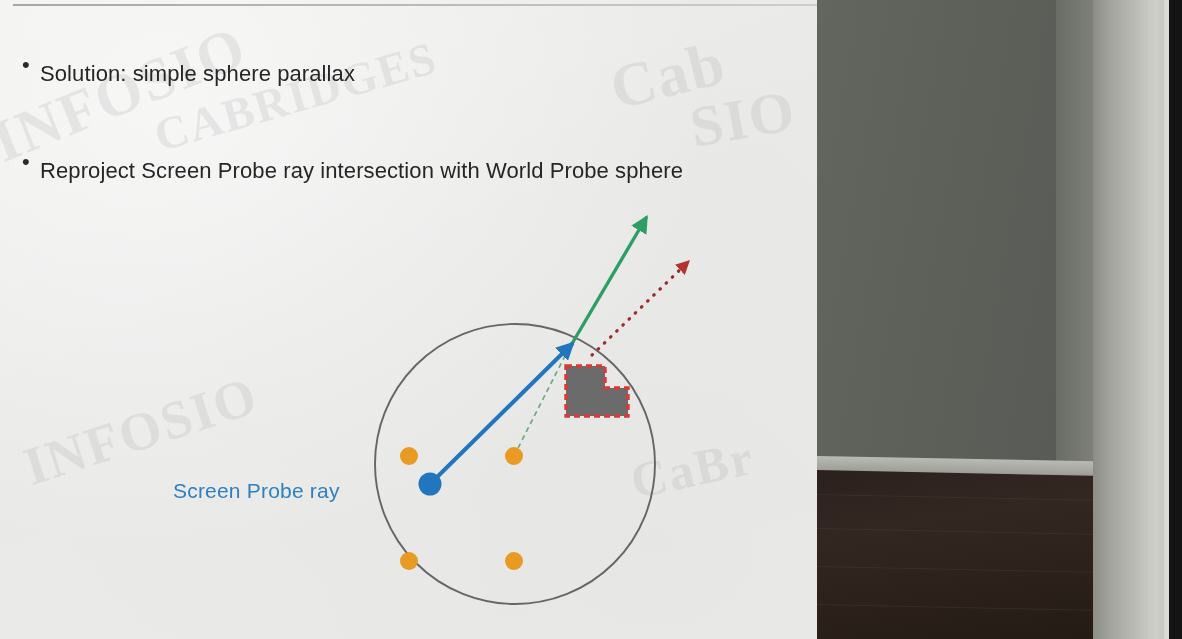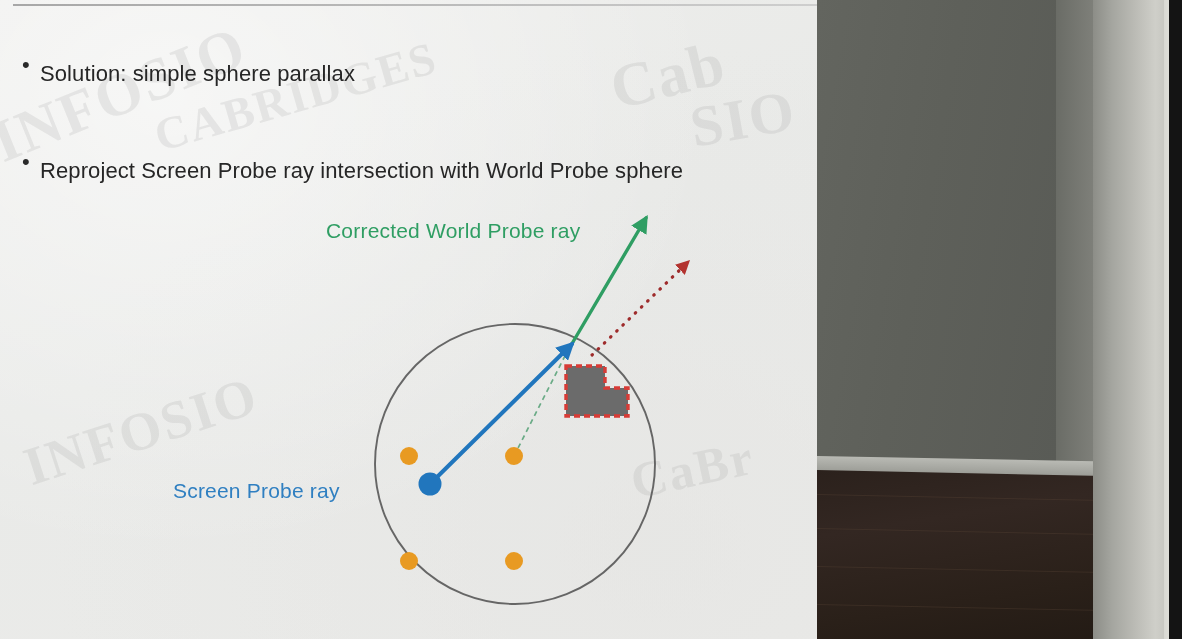--- a/index.html
+++ b/index.html
@@ -223,21 +223,20 @@
       <line x1="430" y1="484" x2="572" y2="344" stroke="#2176bd" stroke-width="4" stroke-linecap="round" marker-end="url(#arrow-blue)"></line>
 
       <circle cx="409" cy="456" r="9" fill="#e89a22"></circle>
       <circle cx="514" cy="456" r="9" fill="#e89a22"></circle>
       <circle cx="409" cy="561" r="9" fill="#e89a22"></circle>
       <circle cx="514" cy="561" r="9" fill="#e89a22"></circle>
 
       <circle cx="430" cy="484" r="11.5" fill="#2176bd"></circle>
     </svg>
 
-    <div id="label-green" class="label">Corrected World Probe ray</div>
     <div id="label-blue" class="label">Screen Probe ray</div>
   </div>
 
   <div id="video">
     <div id="video-frame-top"></div>
     <div class="v-wall-dark"></div>
     <div class="v-wall-mid"></div>
     <div class="v-wall-light"></div>
     <div class="v-baseboard"></div>
     <div class="v-floor">

